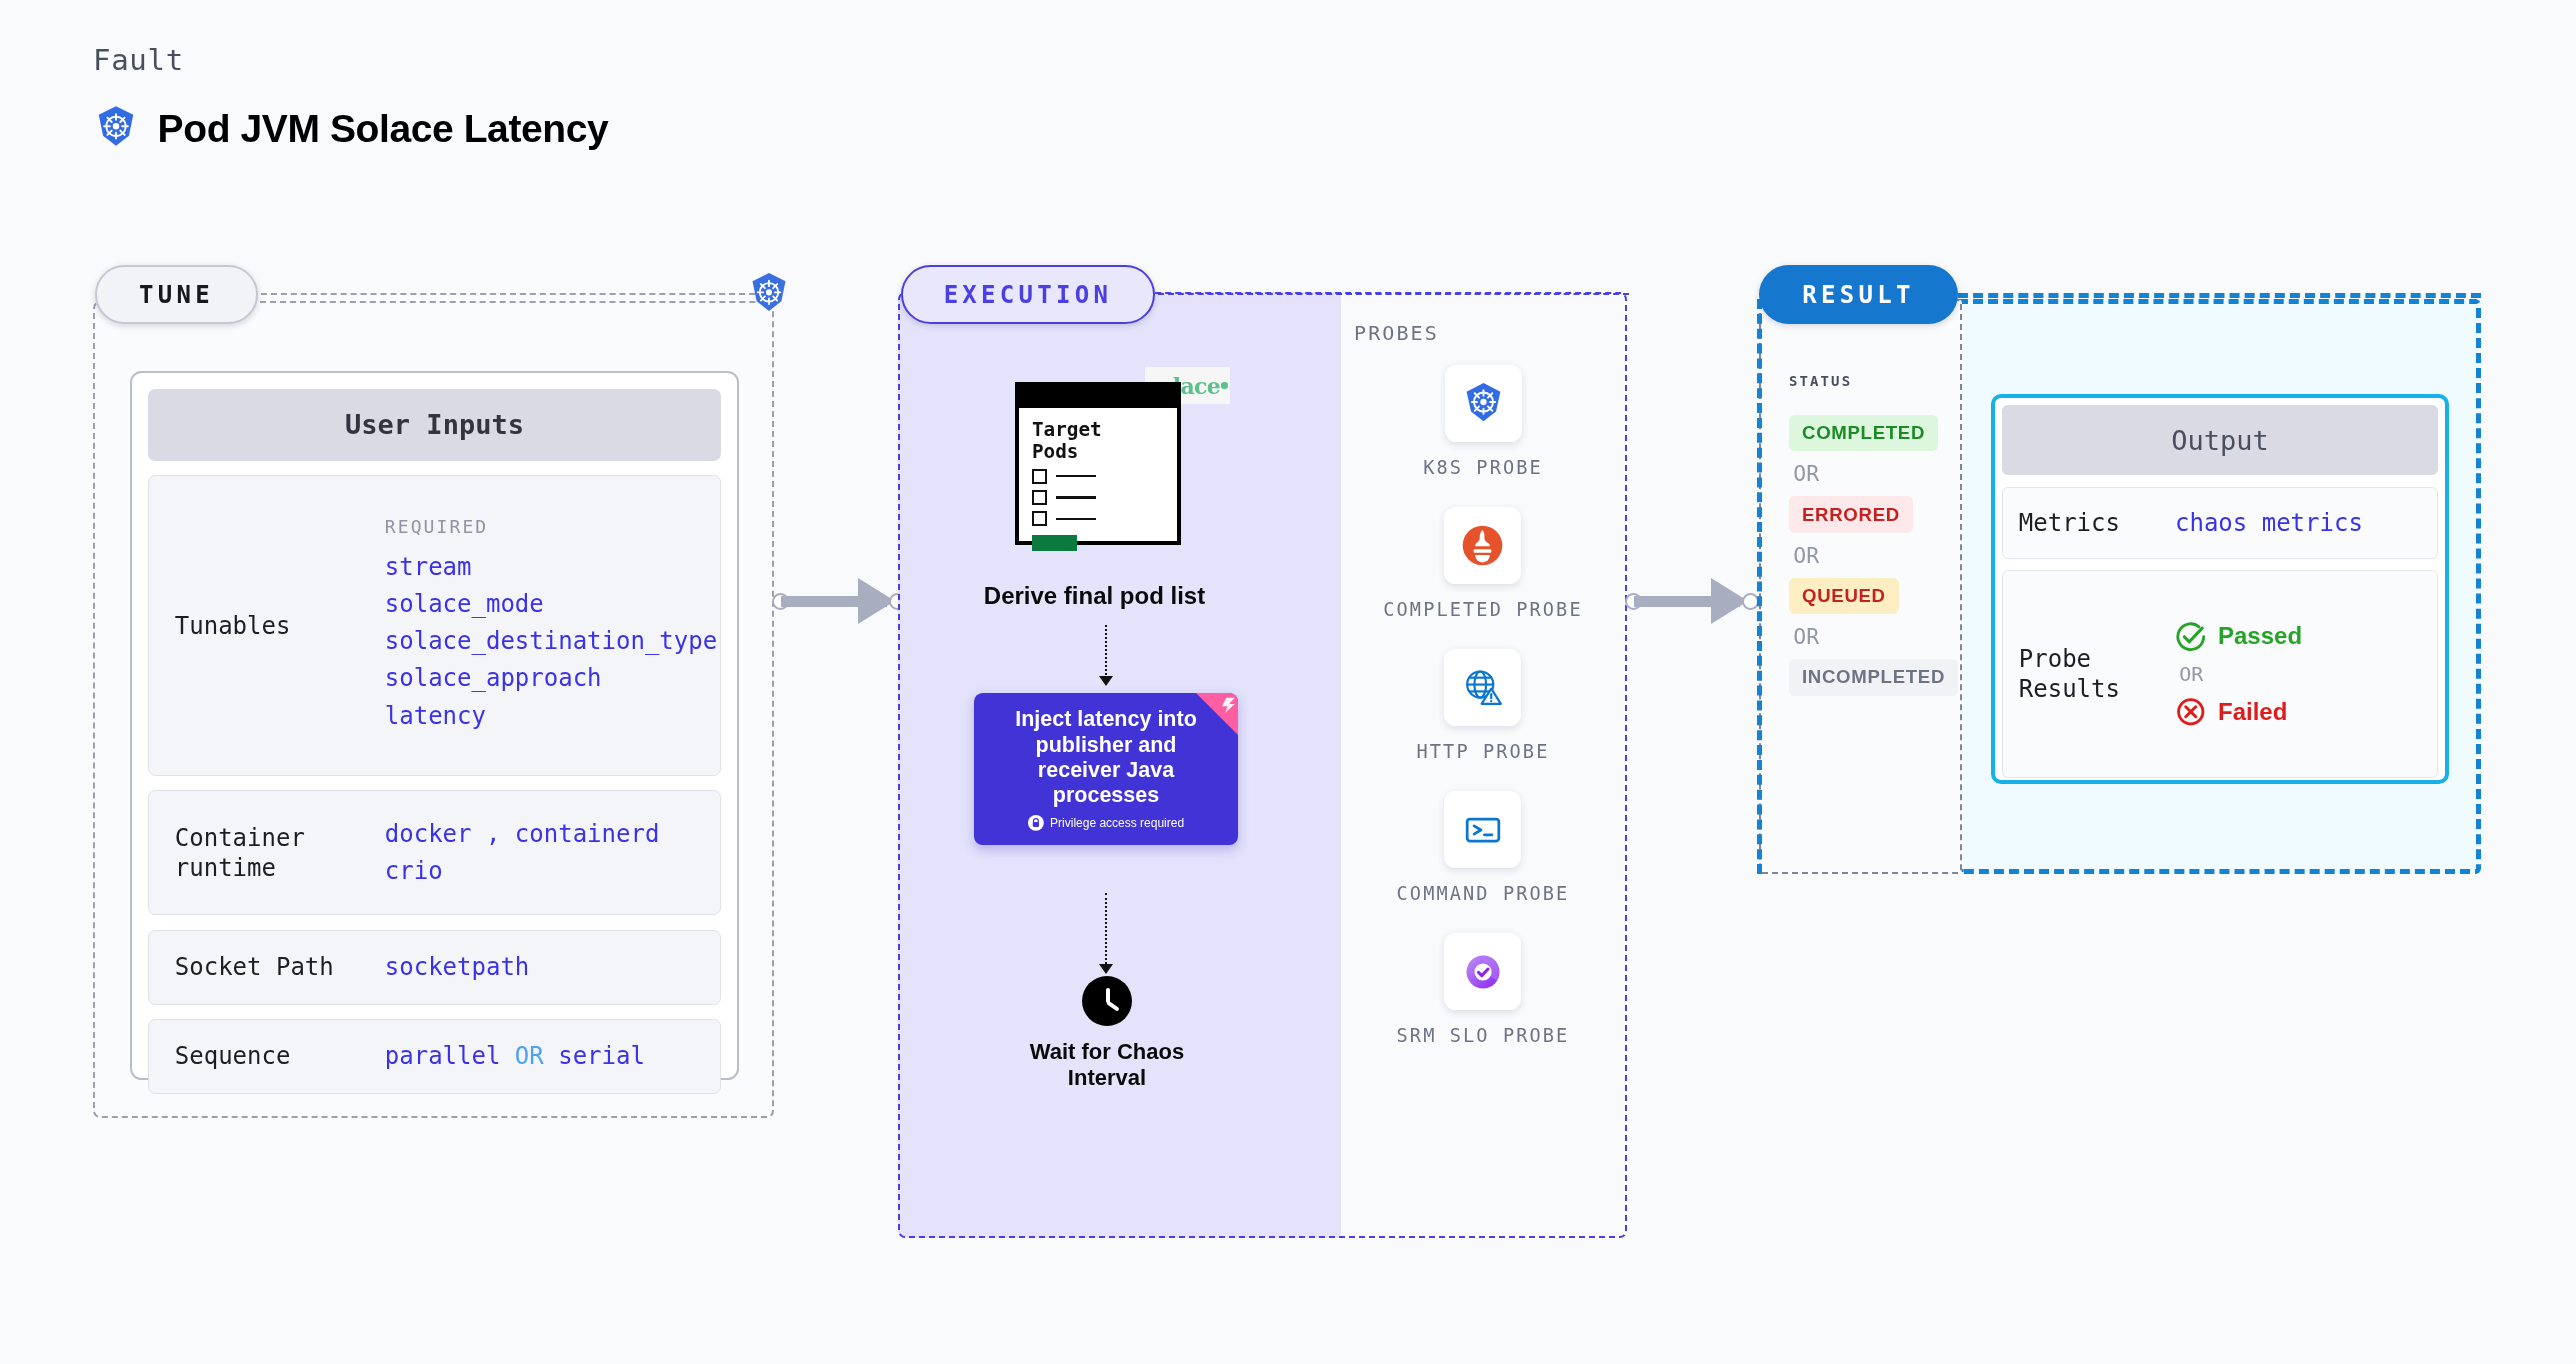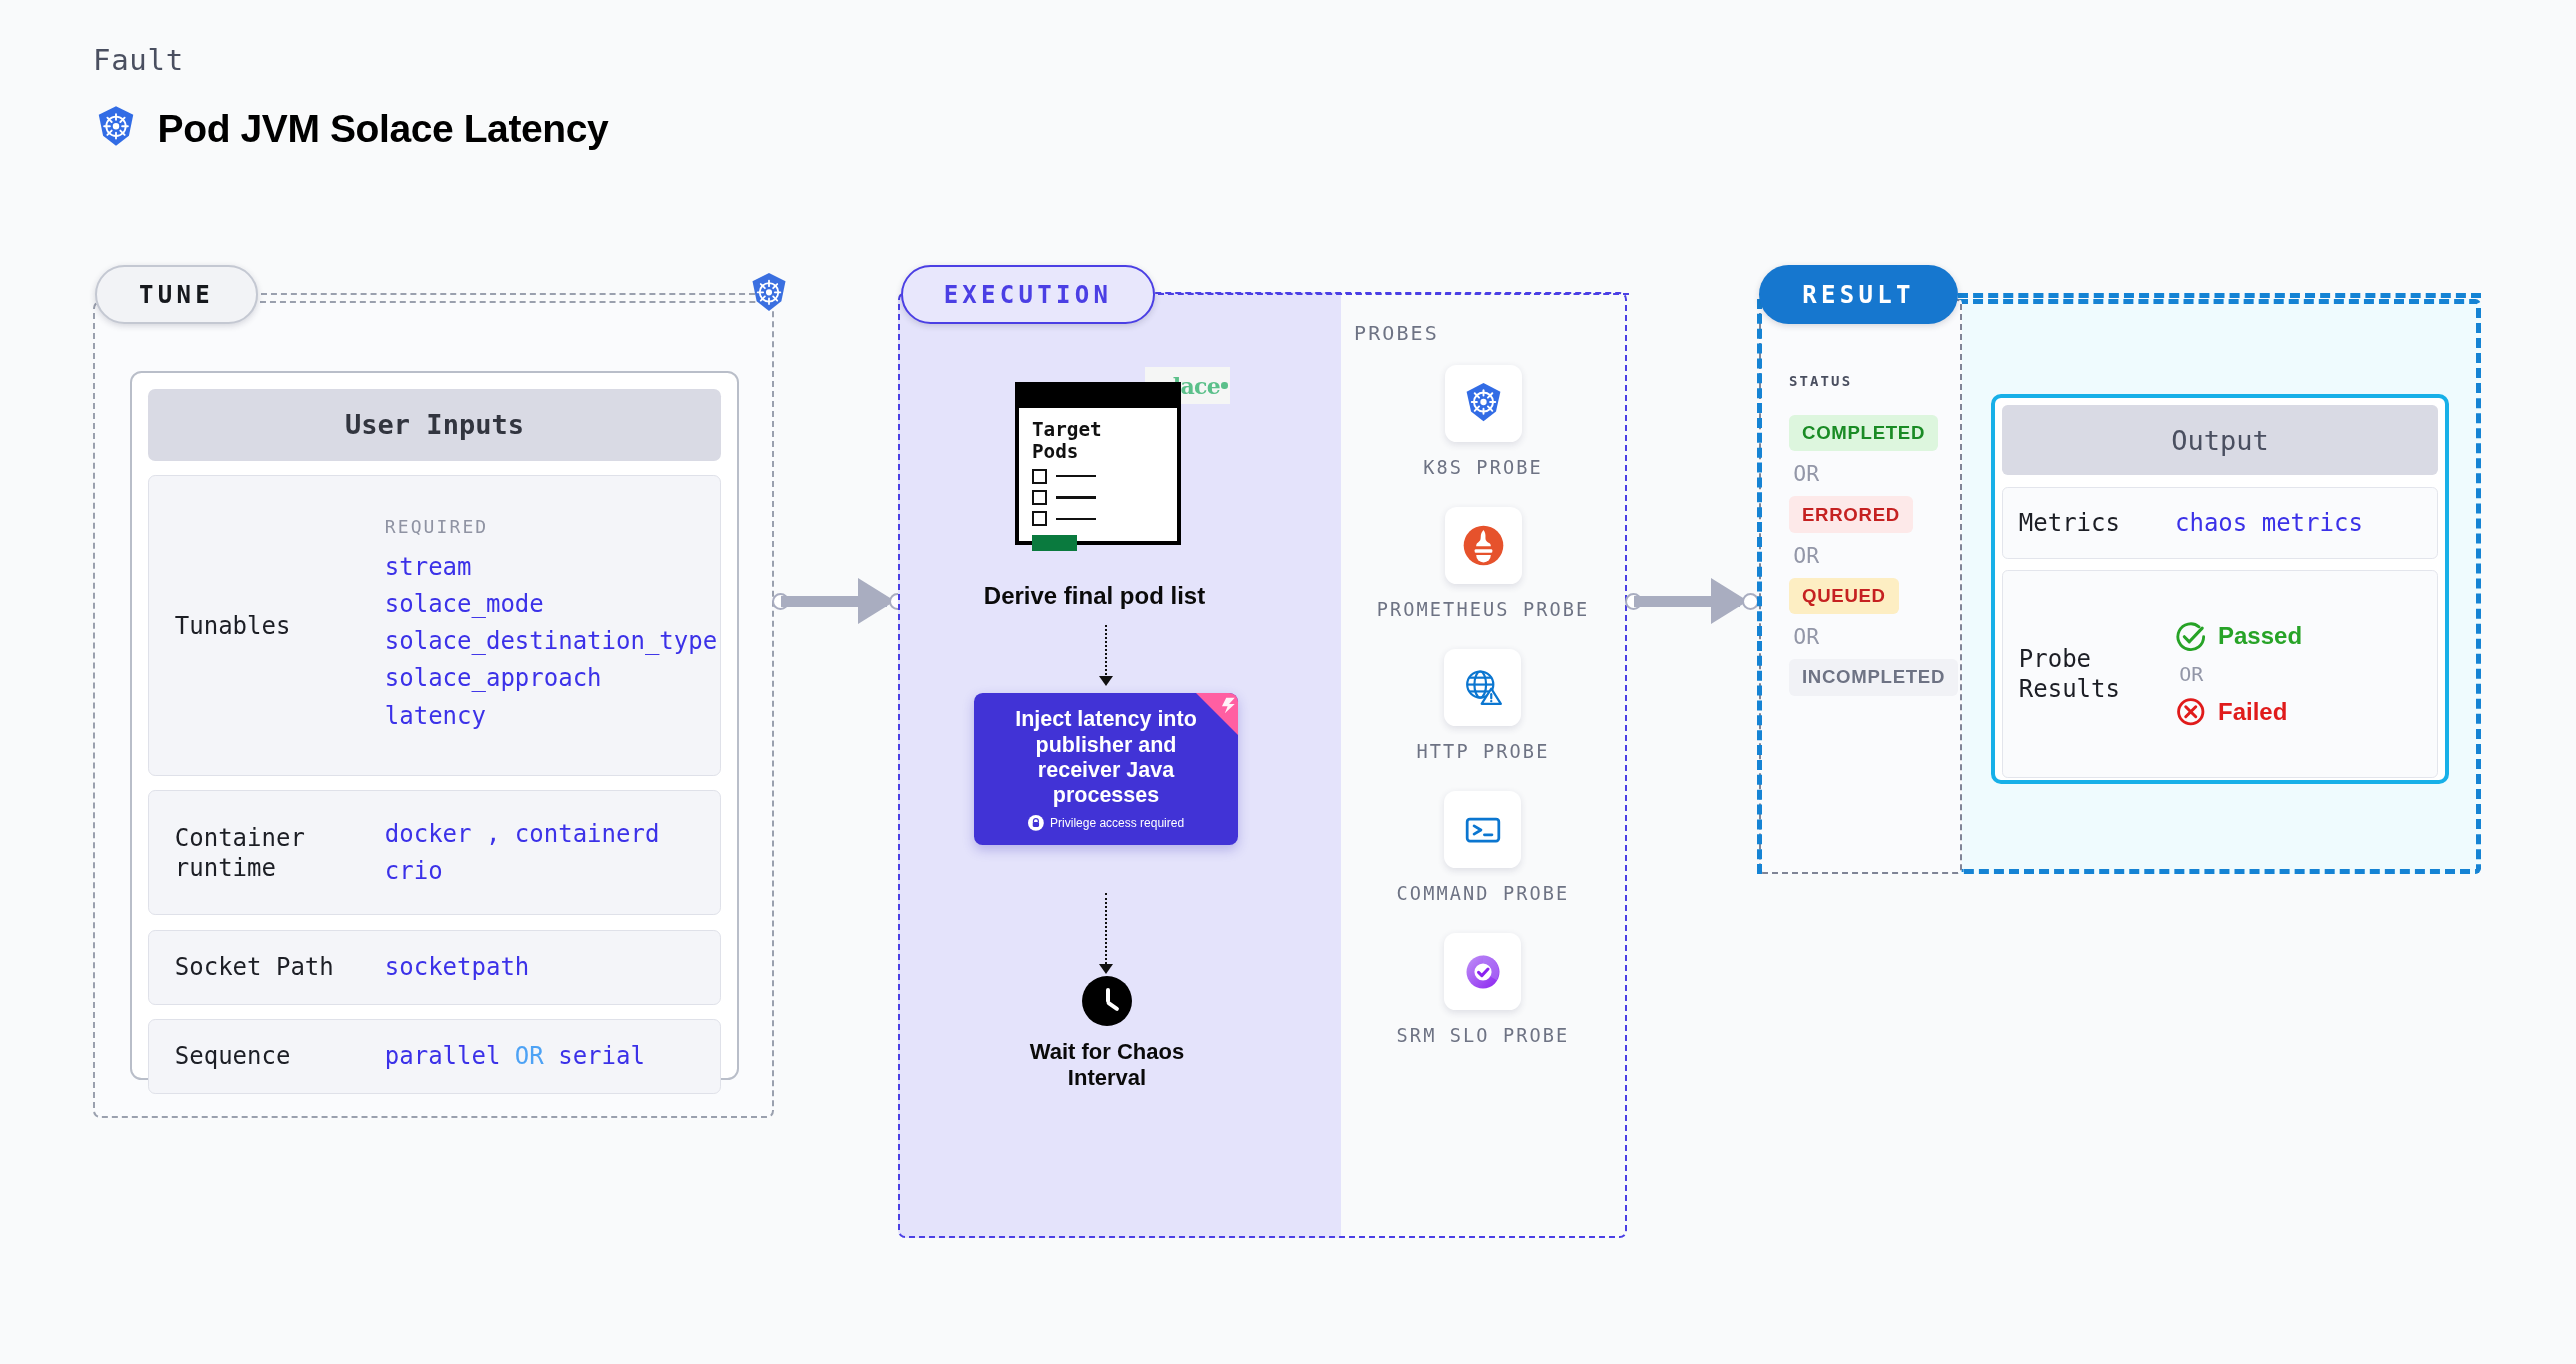--- a/index.html
+++ b/index.html
@@ -493,21 +493,21 @@
 
   <div class="probe-item">
     <div class="probe-tile">
       <svg width="47" height="47" viewBox="0 0 64 64">
         <circle cx="32" cy="32" r="27" fill="#e6522c"></circle>
         <path d="M32 11 c5 7 1 11 4 15 c2 3 6 2 6 7 H22 c0-6 5-5 6-10 c1-4-1-6 4-12 Z" fill="#fff"></path>
         <rect x="20" y="37" width="24" height="5" rx="1.5" fill="#fff"></rect>
         <path d="M22 45 h20 a10 10 0 0 1 -20 0 Z" fill="#fff"></path>
       </svg>
     </div>
-    <div class="probe-name">PROMETHEUS PROBE</div>
+    <div class="probe-name">COMPLETED PROBE</div>
   </div>
 
   <div class="probe-item">
     <div class="probe-tile">
       <svg width="44" height="44" viewBox="0 0 64 64" fill="none" stroke="#0b76d0" stroke-width="3.2">
         <circle cx="28" cy="27" r="19"></circle>
         <ellipse cx="28" cy="27" rx="8.5" ry="19"></ellipse>
         <line x1="9" y1="27" x2="47" y2="27"></line>
         <line x1="12" y1="17" x2="44" y2="17"></line>
         <line x1="12" y1="37" x2="44" y2="37"></line>

